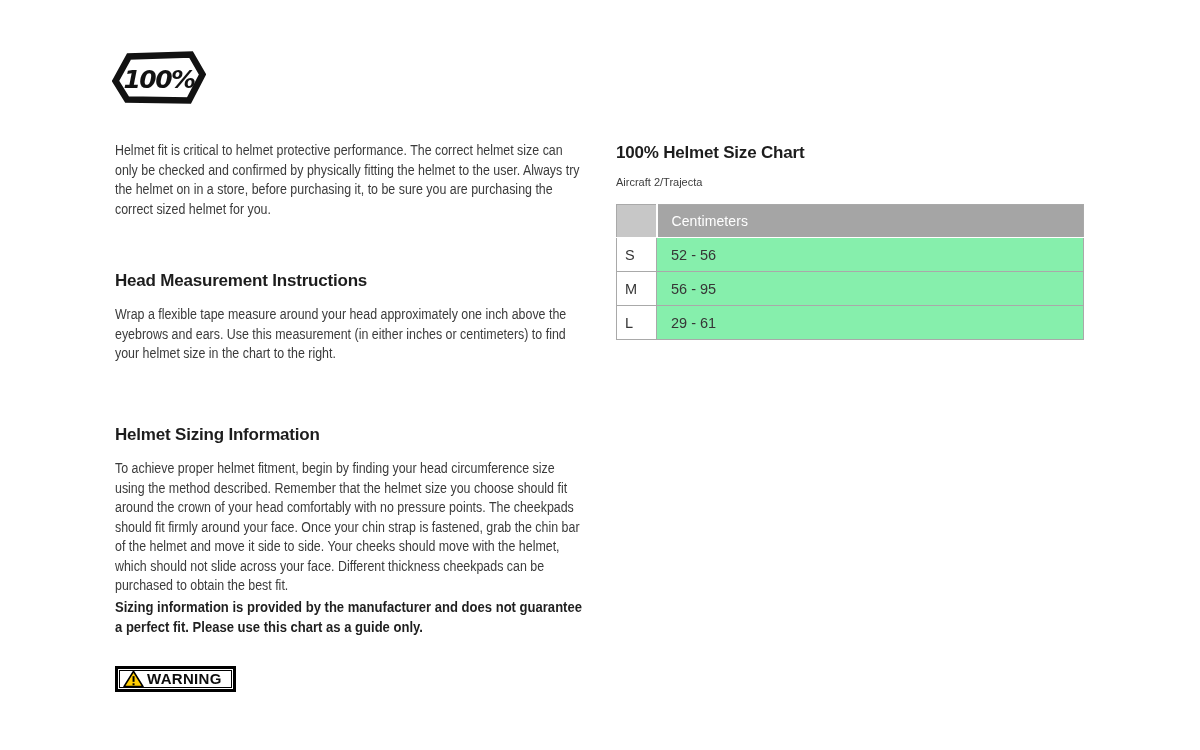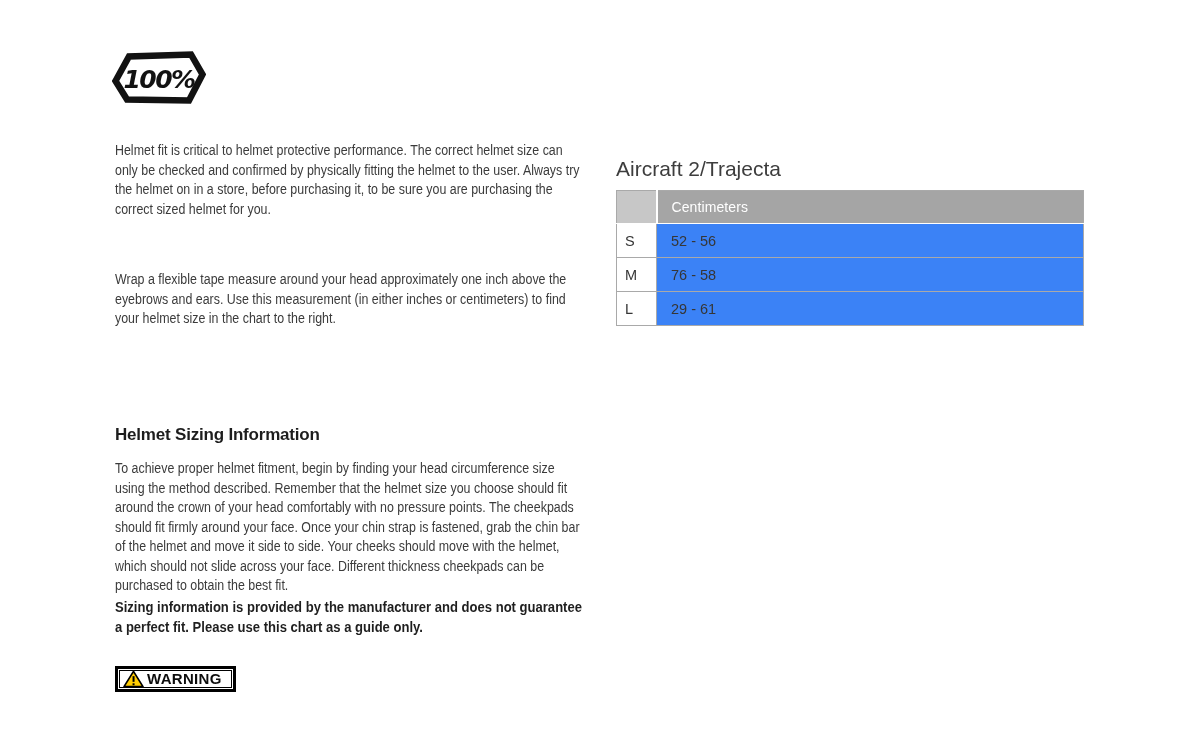--- a/index.html
+++ b/index.html
@@ -53,21 +53,21 @@
     font-size: 15px; font-weight: bold; color: #0d0d0d; letter-spacing: 0.3px;
     line-height: 18px; white-space: nowrap;
   }
   .warning-text { font-size: 14px; color: #3b3b3b; margin-left: 13px; white-space: nowrap; }
 
   
   .chart-title {
     font-size: 17px; font-weight: bold; color: #1d1d1d;
     letter-spacing: -0.2px; line-height: 20px;
   }
-  .chart-subtitle { font-size: 21px; color: #3d3d3d; line-height: 19px; margin-top: 16px; }
+  .chart-subtitle { font-size: 11px; color: #3d3d3d; line-height: 19px; margin-top: 10px; }
 
   table.size-table {
     border-collapse: collapse; margin-top: 12px; width: 468px;
     font-size: 14.5px; color: #363636;
     border: 1px solid #a9a9a9;
     padding-left: 41px;
   }
   table.size-table th, table.size-table td { text-align: left; font-weight: normal; }
   th.corner-cell {
     width: 40px; height: 33px; background: #c7c7c7;
@@ -76,21 +76,21 @@
   th.unit-cell {
     height: 33px; background: #a5a5a5; color: #ffffff;
     font-weight: bold; font-size: 14px; padding-left: 14px;
     border-bottom: 1px solid #ffffff; letter-spacing: 0.1px;
   }
   td.size-cell {
     width: 40px; height: 34px; background: #ffffff; padding-left: 8px;
     border-right: 1px solid #a9a9a9; border-top: 1px solid #a9a9a9;
   }
   td.range-cell {
-    height: 34px; background: #3b82f6; padding-left: 14px;
+    height: 34px; background: #86efac; padding-left: 14px;
     border-top: 1px solid #a9a9a9;
   }
 </style>
 </head>
 <body>
 
 <div class="page">
 
   <div class="logo">
     <svg width="94" height="54" viewBox="0 0 188 108">
@@ -99,20 +99,21 @@
     </svg>
   </div>
 
   <div class="left-col">
 
     <div class="section section-1">
       <p class="sec-body">Helmet fit is critical to helmet protective performance. The correct helmet size can only be checked and confirmed by physically fitting the helmet to the user. Always try the helmet on in a store, before purchasing it, to be sure you are purchasing the correct sized helmet for you.</p>
     </div>
 
     <div class="section section-2">
+      <h2 class="sec-heading">Head Measurement Instructions</h2>
       <p class="sec-body">Wrap a flexible tape measure around your head approximately one inch above the eyebrows and ears. Use this measurement (in either inches or centimeters) to find your helmet size in the chart to the right.</p>
     </div>
 
     <div class="section section-3">
       <h2 class="sec-heading">Helmet Sizing Information</h2>
       <p class="sec-body">To achieve proper helmet fitment, begin by finding your head circumference size using the method described. Remember that the helmet size you choose should fit around the crown of your head comfortably with no pressure points. The cheekpads should fit firmly around your face. Once your chin strap is fastened, grab the chin bar of the helmet and move it side to side. Your cheeks should move with the helmet, which should not slide across your face. Different thickness cheekpads can be purchased to obtain the best fit.</p>
     </div>
 
     <p class="disclaimer">Sizing information is provided by the manufacturer and does not guarantee a perfect fit. Please use this chart as a guide only.</p>
 
@@ -125,37 +126,38 @@
             <rect x="10" y="14" width="2.1" height="2.1" fill="#000000"></rect>
           </svg>
           <span class="warning-badge-label">WARNING</span>
         </span>
       </span>
     </div>
 
   </div>
 
   <div class="right-col">
+    <h2 class="chart-title">100% Helmet Size Chart</h2>
     <div class="chart-subtitle">Aircraft 2/Trajecta</div>
 
     <table class="size-table">
       <thead>
         <tr>
           <th class="corner-cell"></th>
           <th class="unit-cell">Centimeters</th>
         </tr>
       </thead>
       <tbody>
         <tr>
           <td class="size-cell">S</td>
           <td class="range-cell">52 - 56</td>
         </tr>
         <tr>
           <td class="size-cell">M</td>
-          <td class="range-cell">76 - 58</td>
+          <td class="range-cell">56 - 95</td>
         </tr>
         <tr>
           <td class="size-cell">L</td>
           <td class="range-cell">29 - 61</td>
         </tr>
       </tbody>
     </table>
   </div>
 
 </div>

